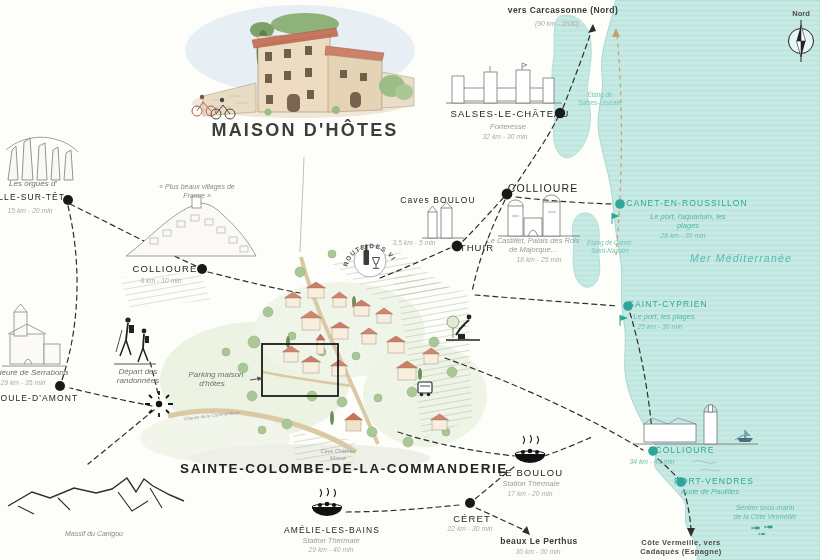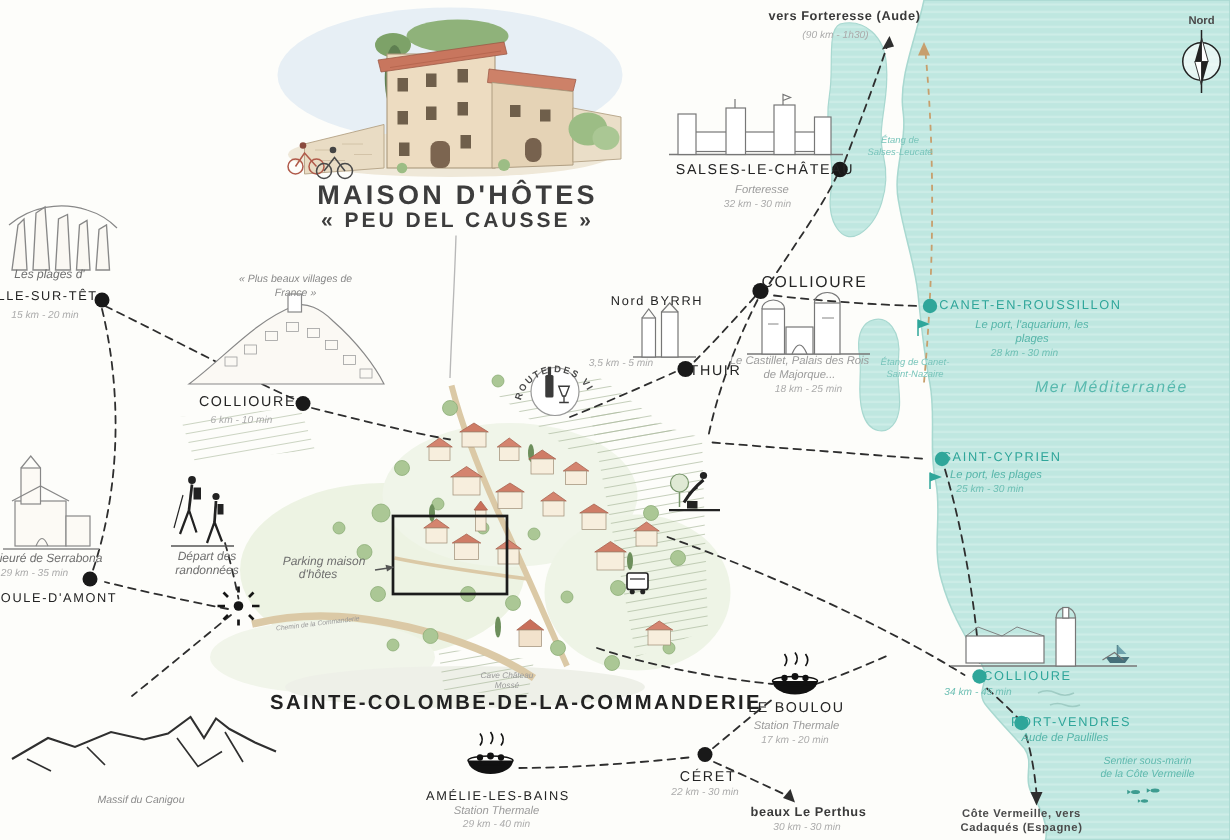--- a/index.html
+++ b/index.html
@@ -375,23 +375,22 @@
     <circle cx="60" cy="386" r="5" fill="#191919"></circle>
     <circle cx="470" cy="503" r="5" fill="#191919"></circle>
     <circle cx="620" cy="204" r="4.8" fill="#2fa69a"></circle>
     <circle cx="628" cy="306" r="4.8" fill="#2fa69a"></circle>
     <circle cx="653" cy="451" r="4.8" fill="#2fa69a"></circle>
     <circle cx="681" cy="482" r="4.8" fill="#2fa69a"></circle>
   </g>
 </svg>
 
 <div class="lbl title1" style="left:305px;top:131px">MAISON D'HÔTES</div>
-<div class="lbl title2" style="left:305px;top:147px">« PEU DEL CAUSSE »</div>
-
-<div class="lbl dir" style="left:563px;top:11px">vers Forteresse (Aude)</div>
+
+<div class="lbl dir" style="left:563px;top:11px">vers Carcassonne (Nord)</div>
 <div class="lbl dist" style="left:557px;top:24px">(90 km - 1h30)</div>
 <div class="lbl dir" style="left:539px;top:542px">beaux Le Perthus</div>
 <div class="lbl dist" style="left:538px;top:552px">30 km - 30 min</div>
 <div class="lbl dir sm" style="left:681px;top:543px">Côte Vermeille, vers</div>
 <div class="lbl dir sm" style="left:681px;top:552px">Cadaqués (Espagne)</div>
 
 <div class="lbl nord" style="left:801px;top:14px">Nord</div>
 
 <div class="lbl sea-label" style="left:741px;top:259px">Mer Méditerranée</div>
 <div class="lbl lagoon" style="left:600px;top:95px">Étang de</div>
@@ -403,40 +402,40 @@
 
 <div class="lbl town" style="left:510px;top:114px">SALSES-LE-CHÂTEAU</div>
 <div class="lbl sub" style="left:508px;top:127px">Forteresse</div>
 <div class="lbl dist" style="left:505px;top:137px">32 km - 30 min</div>
 
 <div class="lbl town lg" style="left:543px;top:189px">COLLIOURE</div>
 <div class="lbl sub" style="left:533px;top:241px">Le Castillet, Palais des Rois</div>
 <div class="lbl sub" style="left:533px;top:250px">de Majorque...</div>
 <div class="lbl dist" style="left:539px;top:260px">18 km - 25 min</div>
 
-<div class="lbl town sm" style="left:438px;top:201px">Nord BYRRH</div>
+<div class="lbl town sm" style="left:438px;top:201px">Caves BOULOU</div>
 <div class="lbl dist" style="left:414px;top:243px">3,5 km - 5 min</div>
 <div class="lbl town" style="left:477px;top:248px">THUIR</div>
 
 <div class="lbl town teal sm" style="left:687px;top:204px">CANET-EN-ROUSSILLON</div>
 <div class="lbl sub teal" style="left:688px;top:217px">Le port, l'aquarium, les</div>
 <div class="lbl sub teal" style="left:688px;top:226px">plages</div>
 <div class="lbl dist teal" style="left:683px;top:236px">28 km - 30 min</div>
 
 <div class="lbl town teal sm" style="left:668px;top:305px">SAINT-CYPRIEN</div>
 <div class="lbl sub teal" style="left:664px;top:317px">Le port, les plages</div>
 <div class="lbl dist teal" style="left:660px;top:327px">25 km - 30 min</div>
 
 <div class="lbl town teal sm" style="left:685px;top:451px">COLLIOURE</div>
 <div class="lbl dist teal" style="left:652px;top:462px">34 km - 45 min</div>
 
 <div class="lbl town teal sm" style="left:714px;top:482px">PORT-VENDRES</div>
 <div class="lbl sub teal" style="left:710px;top:492px">Aude de Paulilles</div>
 
-<div class="lbl hand" style="left:33px;top:184px">Les plages d'</div>
+<div class="lbl hand" style="left:33px;top:184px">Les orgues d'</div>
 <div class="lbl town sm" style="left:30px;top:198px">ILLE-SUR-TÊT</div>
 <div class="lbl dist" style="left:30px;top:211px">15 km - 20 min</div>
 
 <div class="lbl hand sm" style="left:197px;top:187px">« Plus beaux villages de</div>
 <div class="lbl hand sm" style="left:197px;top:196px">France »</div>
 <div class="lbl town" style="left:165px;top:269px">COLLIOURE</div>
 <div class="lbl dist" style="left:161px;top:281px">6 km - 10 min</div>
 
 <div class="lbl hand" style="left:30px;top:373px">Prieuré de Serrabona</div>
 <div class="lbl dist" style="left:23px;top:383px">29 km - 35 min</div>

